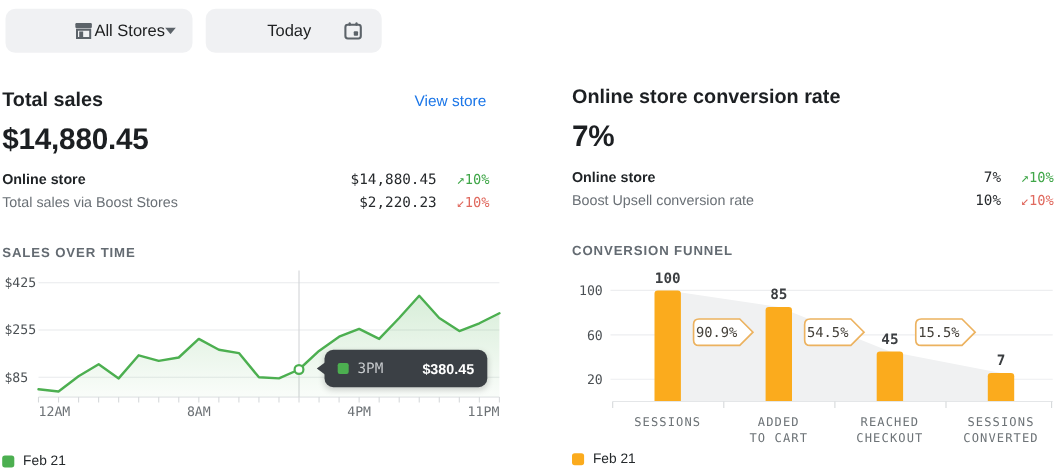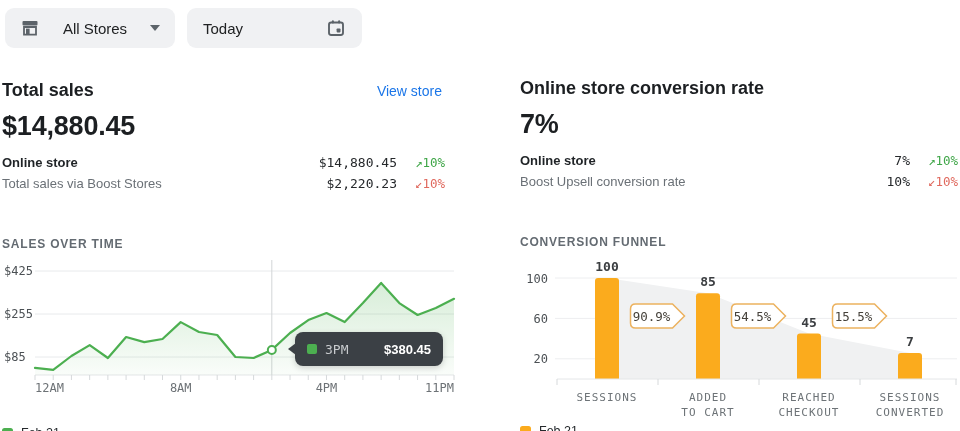--- a/index.html
+++ b/index.html
@@ -1,25 +1,25 @@
 <!DOCTYPE html>
 <html><head>
 <meta charset="utf-8">
 <style>
   * { margin:0; padding:0; box-sizing:border-box; }
   html,body { width:960px; height:431px; overflow:hidden; background:#fff;
               font-family:"Liberation Sans", sans-serif; color:#1f2326; }
 
   
   .topbar { height:56px; padding:8px 0 0 5px; display:flex; align-items:flex-start; }
-  .tb-btn { display:inline-flex; align-items:center; justify-content:space-between;
+  .tb-btn { display:inline-flex; align-items:center; justify-content:flex-end;
             height:40px; border:none; border-radius:9px; background:#f0f1f3;
             cursor:pointer; font-family:"Liberation Sans",sans-serif; }
   .tb-btn.store { width:170px; padding:0 15px; }
-  .tb-btn.date  { width:175px; padding:0 16px; margin-left:12px; }
+  .tb-btn.date  { width:160px; padding:0 16px; margin-left:12px;gap:28px; }
   .tb-label { font-size:15px; color:#202223; }
 
   
   .main { display:flex; padding-left:2px; }
   .col { }
   .col-left  { width:460px; }
   .col-right { width:440px; margin-left:58px; }
 
   .card-head { display:flex; align-items:baseline; margin-top:22px; }
   .card-head.pr { padding-right:20px;margin-top:24px; }
@@ -31,21 +31,21 @@
   .mrow { display:flex; align-items:baseline; height:21px; font-size:13px; }
   .col-left  .mrow { padding-right:17px; }
   .col-right .mrow { padding-right:2px; }
   .mlabel { color:#6a7076; }
   .mlabel.bold { font-weight:bold; color:#1f2326; }
   .mvalue { margin-left:auto; font-family:"DejaVu Sans Mono",monospace; font-size:13px; color:#26292c; }
   .mchange { width:48px; text-align:right; font-family:"DejaVu Sans Mono",monospace; font-size:12.5px; }
   .mchange.up   { color:#3fa648; }
   .mchange.down { color:#e0695e; }
 
-  .section-title { margin-top:40px; font-size:12px; font-weight:bold; color:#646b72; letter-spacing:0.8px; }
+  .section-title { margin-top:26px; font-size:12px; font-weight:bold; color:#646b72; letter-spacing:0.8px; }
 
   
   .chart-wrap { position:relative; margin-top:7px; }
   svg text { user-select:none; }
   .ax-mono  { font-family:"DejaVu Sans Mono",monospace; font-size:12px; fill:#4b5054; }
   .ax-mono2 { font-family:"DejaVu Sans Mono",monospace; font-size:12px; fill:#6d7276; }
   .bar-val  { font-family:"DejaVu Sans Mono",monospace; font-size:13px; font-weight:bold; fill:#3b3e41; }
   .badge-txt{ font-family:"DejaVu Sans Mono",monospace; font-size:12.5px; fill:#45413a; }
   .cat-lab  { font-family:"DejaVu Sans Mono",monospace; font-size:11px; fill:#6d7377; letter-spacing:1px; }
 

